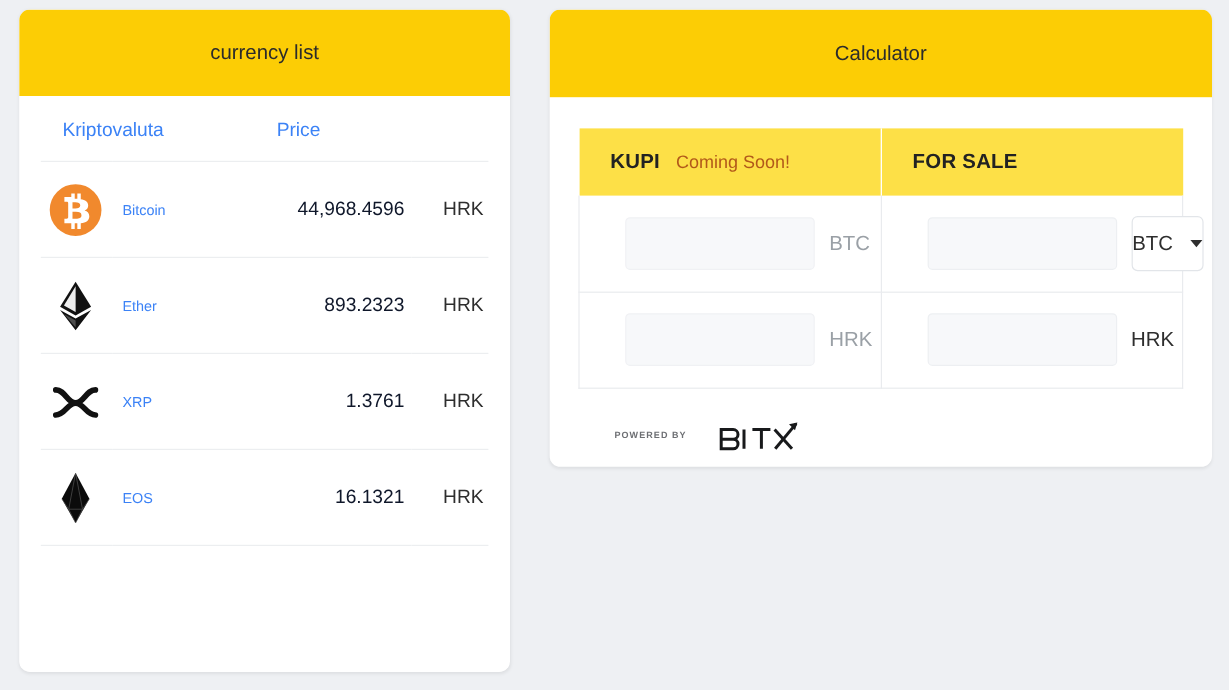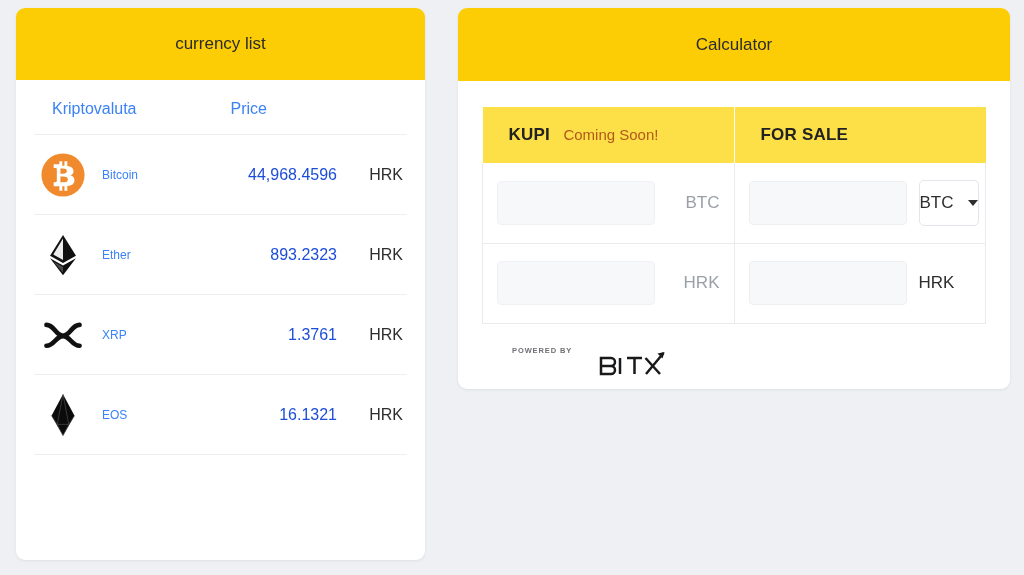--- a/index.html
+++ b/index.html
@@ -61,21 +61,21 @@
   .cur-table tr:last-child td { border-bottom: 1px solid #eceef0; }
   td.td-icon { width: 60px; padding-left: 6px; }
   td.td-name {
     font-size: 12px;
     color: #3b82f6;
     padding-left: 8px;
     white-space: nowrap;
   }
   td.td-price {
     font-size: 16px;
-    color: #1d4ed8;
+    color: #0f172a;
     text-align: right;
     white-space: nowrap;
     padding-right: 6px;
   }
   td.td-unit {
     font-size: 16px;
     color: #2e2e2e;
     text-align: right;
     padding-right: 4px;
     width: 64px;
@@ -130,20 +130,21 @@
     border: 1px solid #e9ebee;
     border-top: none;
     padding: 0 12px 0 14px;
     vertical-align: middle;
   }
   .calc-table tr.row-1 td { border-top: none; }
   .cell-inner {
     display: flex;
     align-items: center;
     gap: 12px;
+    margin-left: 24px;
   }
   .amt-input {
     flex: 0 0 auto;
     width: 158px;
     height: 44px;
     background: #f7f8fa;
     border: 1px solid #edeff2;
     border-radius: 4px;
     font-size: 15px;
     color: #2e2e2e;
@@ -181,20 +182,21 @@
   .caret {
     width: 0; height: 0;
     border-left: 5px solid transparent;
     border-right: 5px solid transparent;
     border-top: 6px solid #2e2e2e;
   }
 
   
   .calc-footer {
     display: flex;
+    align-items: center;
     padding: 22px 0 0 30px;
     gap: 12px;
   }
   .powered-by {
     font-size: 7.5px;
     letter-spacing: .9px;
     font-weight: bold;
     color: #6d6f73;
     text-transform: uppercase;
   }

